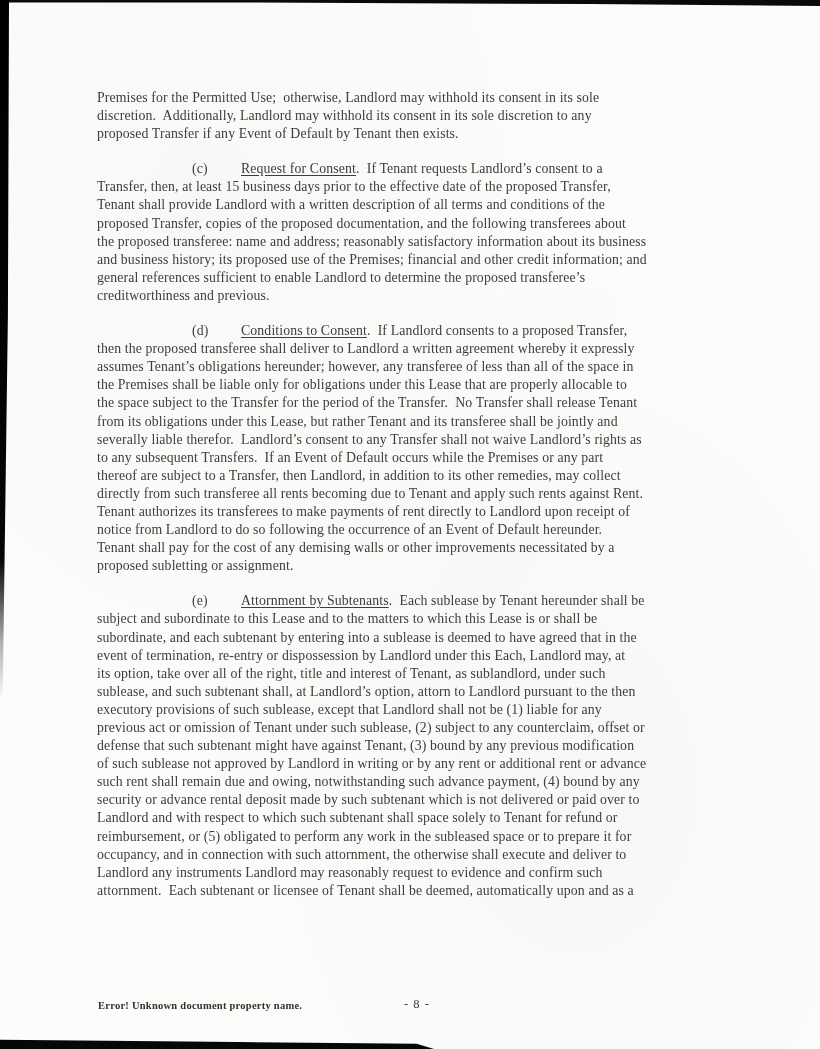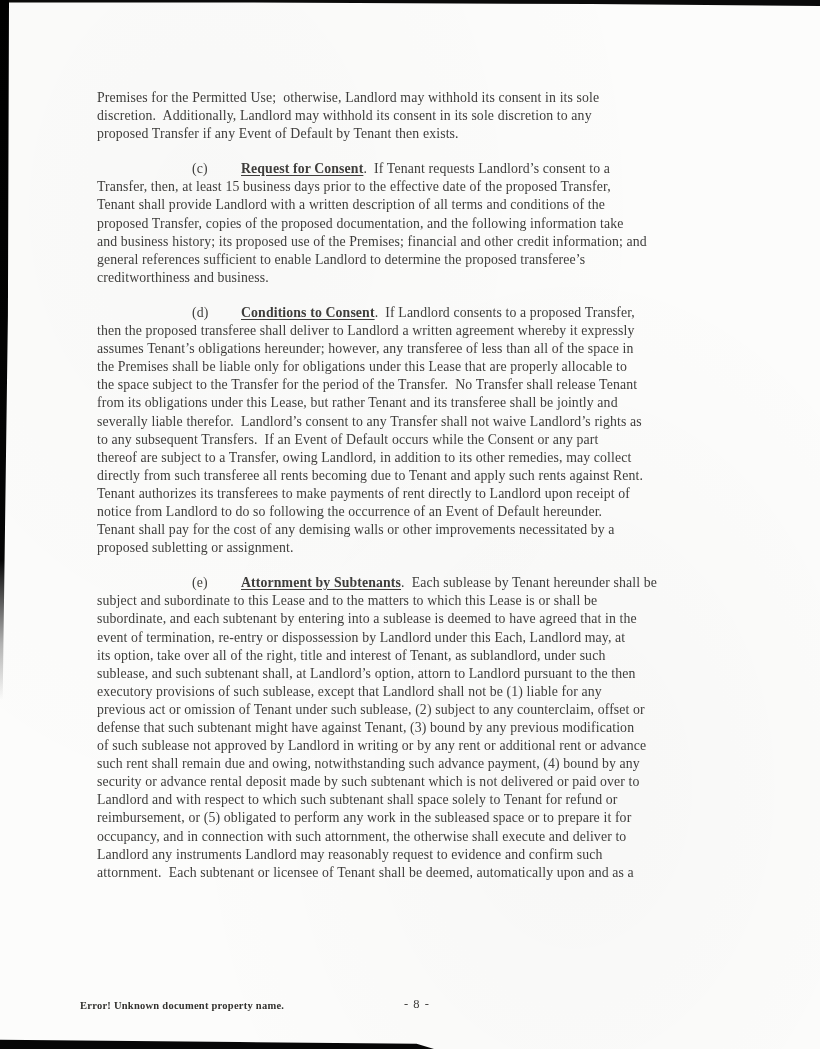--- a/index.html
+++ b/index.html
@@ -49,28 +49,28 @@
   }
   .para { margin: 0 0 17px 0; }
   .line { white-space: pre; }
   .first-line { padding-left: 95px; }
   .letter {
     display: inline-block;
     min-width: 49px;
     white-space: pre;
   }
   .heading {
-    font-weight: bold;
+    font-weight: normal;
     text-decoration: underline;
     text-underline-offset: 2px;
   }
   
   .footer-error {
     position: absolute;
-    left: 80px;
+    left: 98px;
     top: 1000px;
     font-size: 10.5px;
     font-weight: bold;
     letter-spacing: 0.25px;
     color: #33322f;
   }
   .footer-page {
     position: absolute;
     left: 404px;
     top: 997px;
@@ -90,35 +90,36 @@
   <div class="content" id="doc-body">
       <div class="para">
         <div class="line">Premises for the Permitted Use;  otherwise, Landlord may withhold its consent in its sole</div>
         <div class="line">discretion.  Additionally, Landlord may withhold its consent in its sole discretion to any</div>
         <div class="line">proposed Transfer if any Event of Default by Tenant then exists.</div>
       </div>
       <div class="para">
         <div class="line first-line"><span class="letter">(c)</span><span class="heading">Request for Consent</span><span class="rest">.  If Tenant requests Landlord’s consent to a</span></div>
         <div class="line">Transfer, then, at least 15 business days prior to the effective date of the proposed Transfer,</div>
         <div class="line">Tenant shall provide Landlord with a written description of all terms and conditions of the</div>
-        <div class="line">proposed Transfer, copies of the proposed documentation, and the following information take</div>
+        <div class="line">proposed Transfer, copies of the proposed documentation, and the following transferees about</div>
+        <div class="line">the proposed transferee: name and address; reasonably satisfactory information about its business</div>
         <div class="line">and business history; its proposed use of the Premises; financial and other credit information; and</div>
         <div class="line">general references sufficient to enable Landlord to determine the proposed transferee’s</div>
-        <div class="line">creditworthiness and business.</div>
+        <div class="line">creditworthiness and previous.</div>
       </div>
       <div class="para">
         <div class="line first-line"><span class="letter">(d)</span><span class="heading">Conditions to Consent</span><span class="rest">.  If Landlord consents to a proposed Transfer,</span></div>
         <div class="line">then the proposed transferee shall deliver to Landlord a written agreement whereby it expressly</div>
         <div class="line">assumes Tenant’s obligations hereunder; however, any transferee of less than all of the space in</div>
         <div class="line">the Premises shall be liable only for obligations under this Lease that are properly allocable to</div>
         <div class="line">the space subject to the Transfer for the period of the Transfer.  No Transfer shall release Tenant</div>
         <div class="line">from its obligations under this Lease, but rather Tenant and its transferee shall be jointly and</div>
         <div class="line">severally liable therefor.  Landlord’s consent to any Transfer shall not waive Landlord’s rights as</div>
-        <div class="line">to any subsequent Transfers.  If an Event of Default occurs while the Consent or any part</div>
-        <div class="line">thereof are subject to a Transfer, owing Landlord, in addition to its other remedies, may collect</div>
+        <div class="line">to any subsequent Transfers.  If an Event of Default occurs while the Premises or any part</div>
+        <div class="line">thereof are subject to a Transfer, then Landlord, in addition to its other remedies, may collect</div>
         <div class="line">directly from such transferee all rents becoming due to Tenant and apply such rents against Rent.</div>
         <div class="line">Tenant authorizes its transferees to make payments of rent directly to Landlord upon receipt of</div>
         <div class="line">notice from Landlord to do so following the occurrence of an Event of Default hereunder.</div>
         <div class="line">Tenant shall pay for the cost of any demising walls or other improvements necessitated by a</div>
         <div class="line">proposed subletting or assignment.</div>
       </div>
       <div class="para">
         <div class="line first-line"><span class="letter">(e)</span><span class="heading">Attornment by Subtenants</span><span class="rest">.  Each sublease by Tenant hereunder shall be</span></div>
         <div class="line">subject and subordinate to this Lease and to the matters to which this Lease is or shall be</div>
         <div class="line">subordinate, and each subtenant by entering into a sublease is deemed to have agreed that in the</div>

